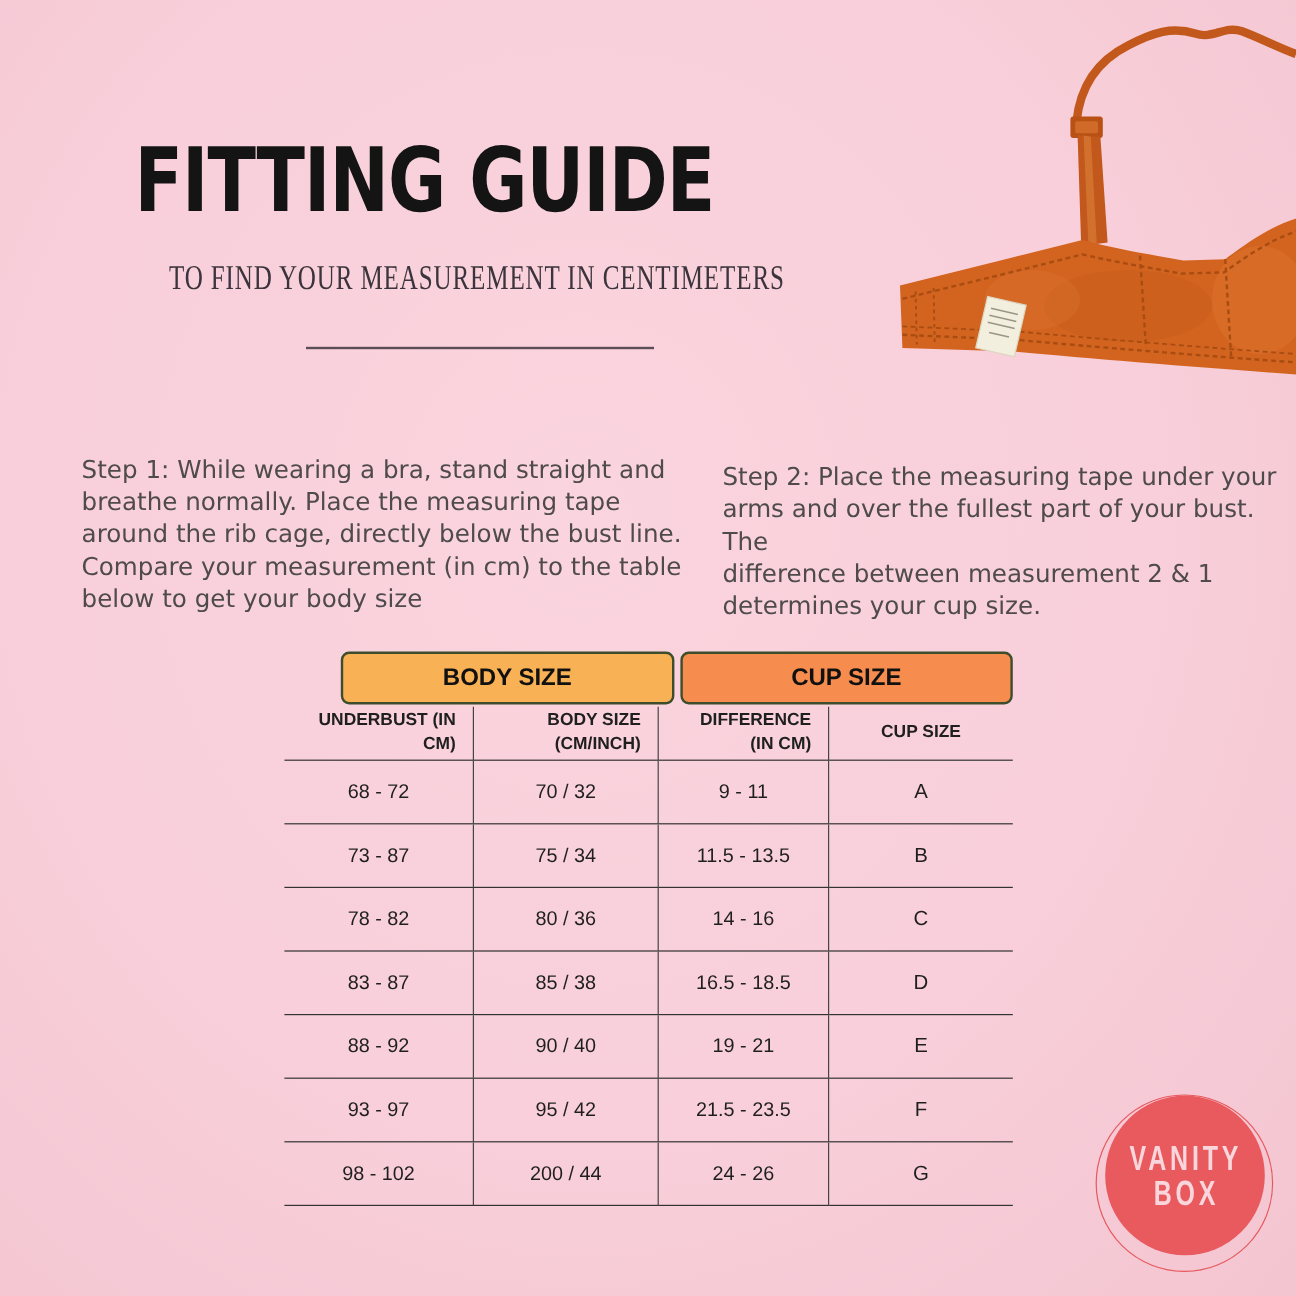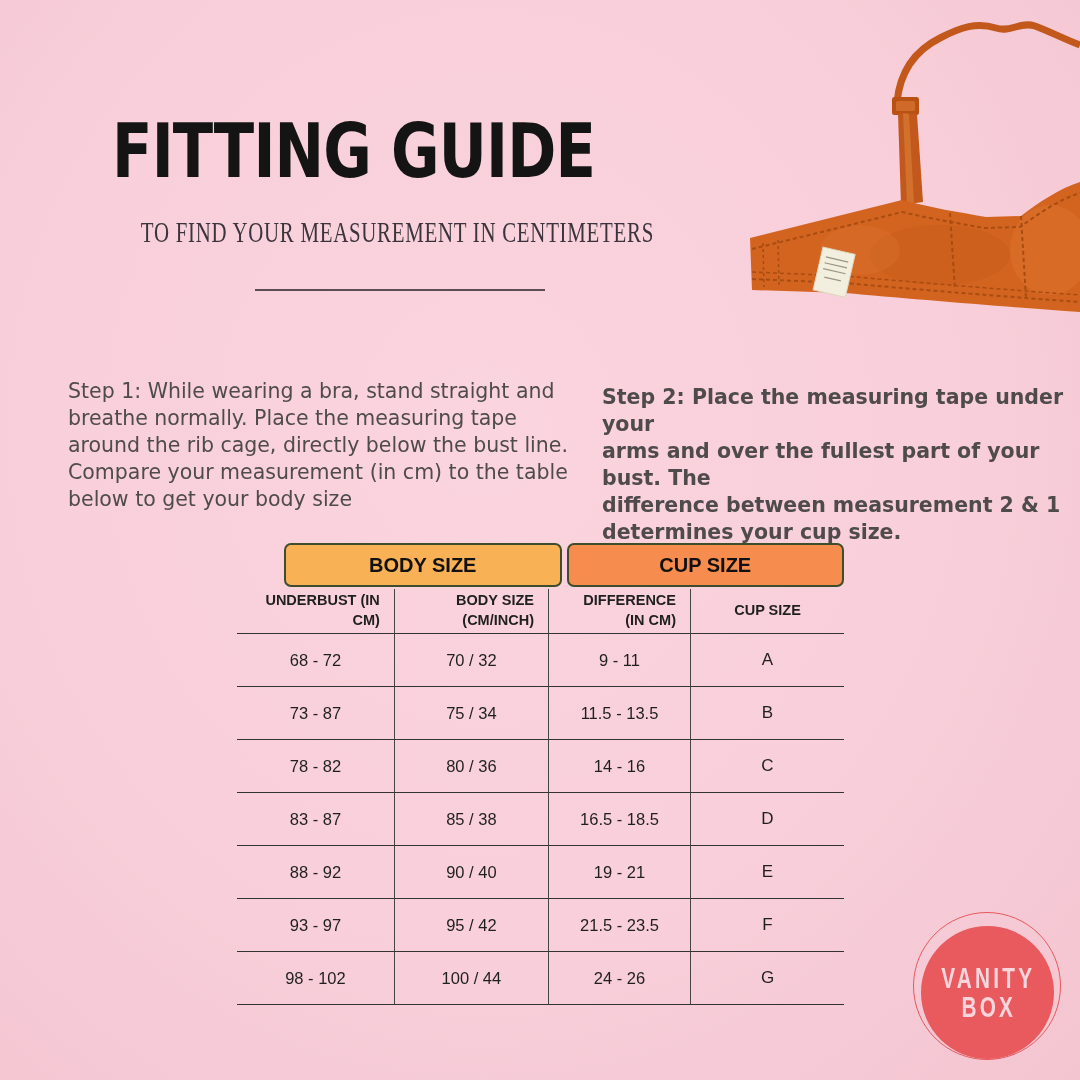--- a/index.html
+++ b/index.html
@@ -22,21 +22,21 @@
     transform:scaleX(0.72);transform-origin:50% 50%;white-space:nowrap;
   }
   .divider{width:290px;height:2px;background:#5c4c55;margin:40px auto 0 auto;}
   
   .steps{position:absolute;left:68px;top:378px;display:flex;gap:28px;}
   .step{
     white-space:pre-line;color:#4f4b4d;font-size:20.5px;line-height:1.32;
     font-family:"DejaVu Sans",sans-serif;margin:0;
   }
   .step1{width:506px;}
-  .step2{width:470px;padding-top:6px;font-weight:bold;}
+  .step2{width:470px;padding-top:6px;}
   
   .size-table{position:absolute;left:237px;top:543px;width:607px;}
   .bars{display:flex;gap:5px;padding-left:6px;height:44px;}
   .bar{
     flex:1;border:2.5px solid #3e4d2c;border-radius:7px;
     display:flex;align-items:center;justify-content:center;
     font-weight:700;font-size:20px;color:#111;box-sizing:border-box;
   }
   .grid{display:grid;grid-template-columns:26% 25.4% 23.4% 25.2%;margin-top:2px;}
   .cell{
@@ -44,21 +44,21 @@
     border-bottom:1.8px solid #333;box-sizing:border-box;color:#1f1f1f;
   }
   .cell.vline{border-right:1.6px solid #454545;text-align:right;}
   .th{height:45px;font-weight:700;font-size:14.5px;line-height:1.35;padding:2px 14px;}
   .td{height:53px;font-size:16.5px;}
   .td.cup{font-size:17px;}
   
   .logo-ring{
     position:absolute;left:913px;top:912px;width:148px;height:148px;
     border:1.5px solid #e7595d;border-radius:50%;box-sizing:border-box;
-    display:flex;align-items:flex-end;justify-content:center;
+    display:flex;align-items:flex-start;justify-content:center;
   }
   .logo-circle{
     width:133px;height:133px;border-radius:50%;background:#e85a5e;
     display:flex;flex-direction:column;align-items:center;justify-content:center;
   }
   .logo-line{
     color:#f8d6dc;font-weight:700;font-size:26px;line-height:29px;
     letter-spacing:4px;text-indent:4px;transform:scale(0.8,1.12);white-space:nowrap;
   }
   
@@ -158,21 +158,21 @@
       <div class="cell td vline">90 / 40</div>
       <div class="cell td vline">19 - 21</div>
       <div class="cell td cup">E</div>
 
       <div class="cell td vline">93 - 97</div>
       <div class="cell td vline">95 / 42</div>
       <div class="cell td vline">21.5 - 23.5</div>
       <div class="cell td cup">F</div>
 
       <div class="cell td vline">98 - 102</div>
-      <div class="cell td vline">100 / 44</div>
+      <div class="cell td vline">200 / 44</div>
       <div class="cell td vline">24 - 26</div>
       <div class="cell td cup">G</div>
     </div>
   </div>
 
   <div class="logo-ring">
     <div class="logo-circle">
       <span class="logo-line">VANITY</span>
       <span class="logo-line">BOX</span>
     </div>

